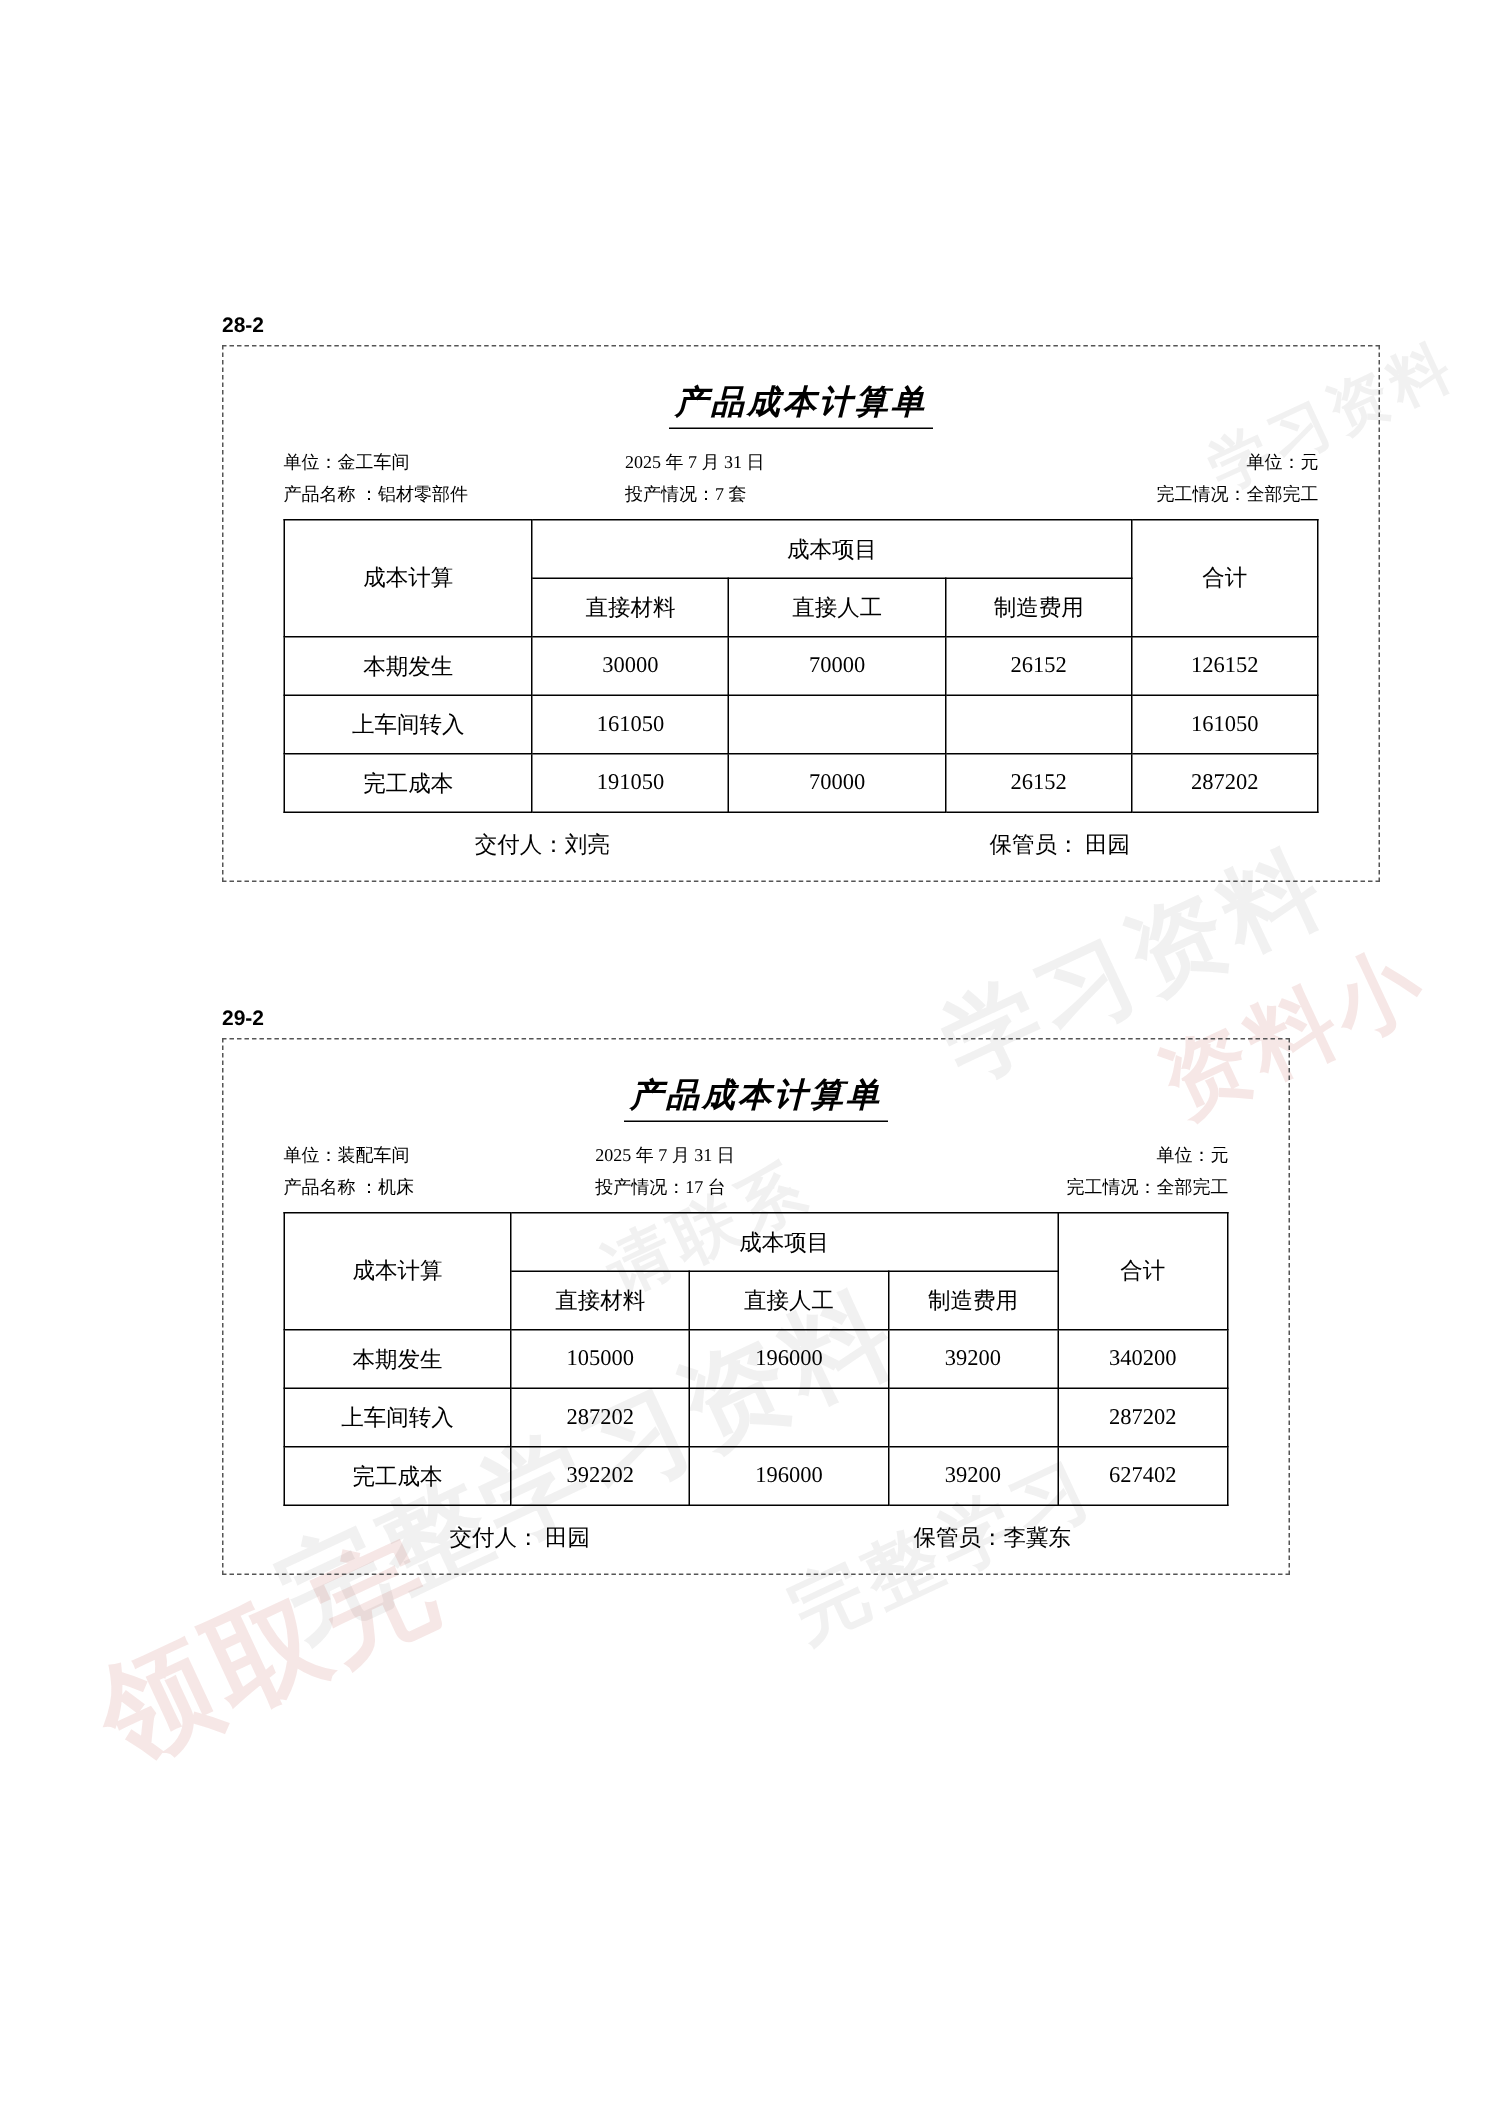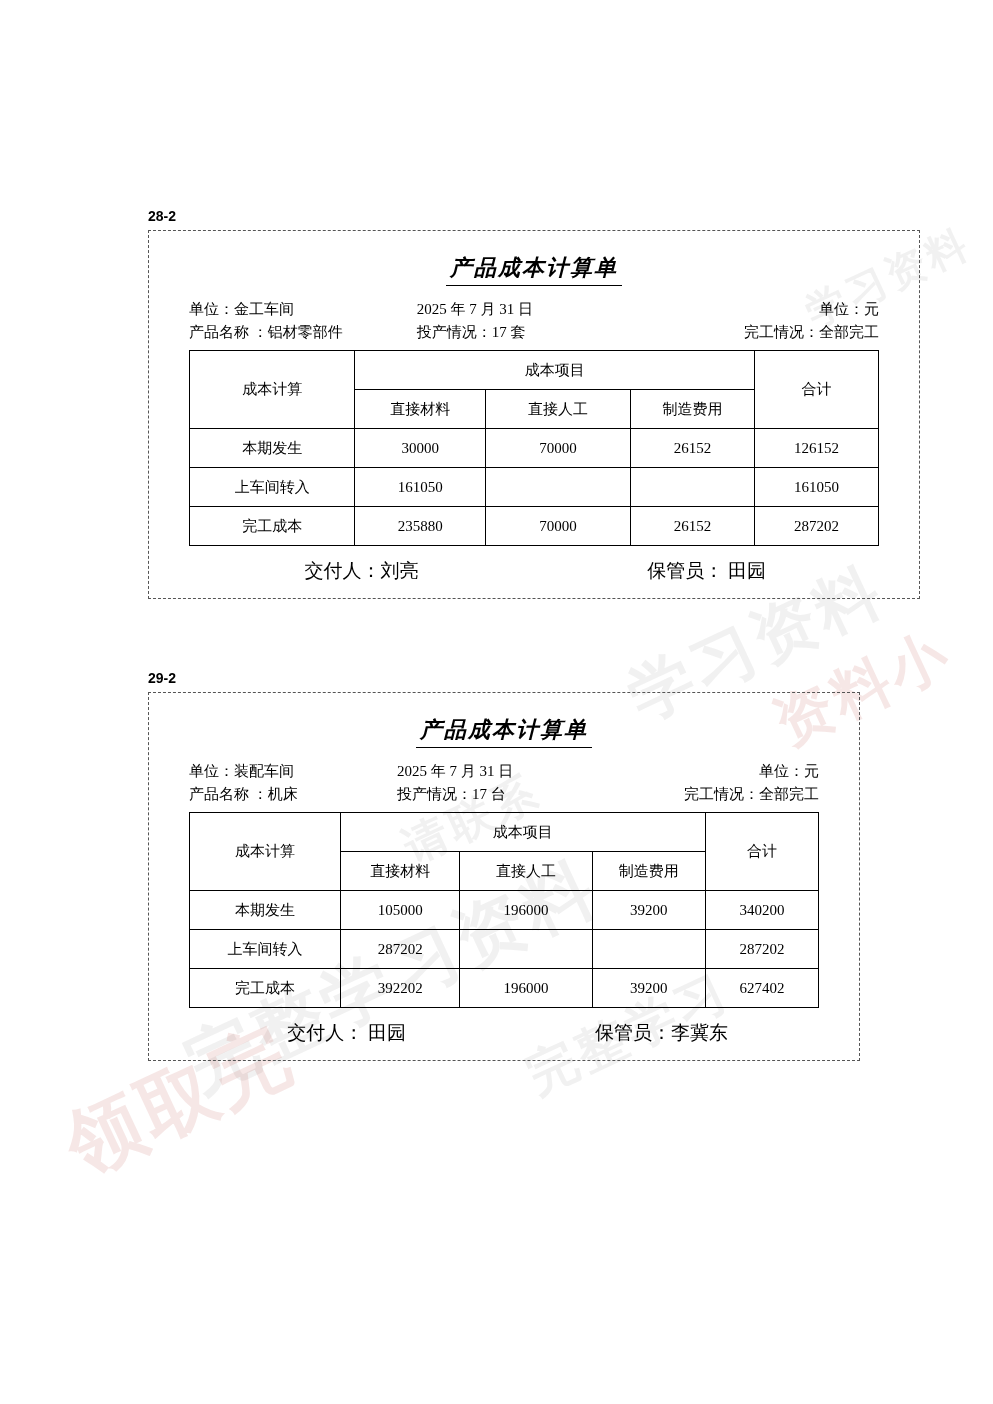--- a/index.html
+++ b/index.html
@@ -71,21 +71,21 @@
     font-style: italic;
   }
   .doc-title span {
     border-bottom: 1.5px solid #000;
     padding: 0 4px 2px 4px;
     display: inline-block;
   }
 
   .meta-row {
     display: flex;
-    font-size: 15px;
+    font-size: 12px;
     margin-bottom: 4px;
     align-items: baseline;
   }
   .meta-left { width: 33%; text-align: left; }
   .meta-center { width: 34%; text-align: left; }
   .meta-right { width: 33%; text-align: right; }
 
   table.cost {
     border-collapse: collapse;
     width: 100%;
@@ -98,21 +98,21 @@
     font-size: 15px;
     font-weight: normal;
     padding: 9px 14px;
     height: 20px;
   }
   table.cost .rowhead {
     font-size: 15px;
   }
   .footer-row {
     display: flex;
-    font-size: 19px;
+    font-size: 15px;
     margin-top: 12px;
   }
   .footer-left { width: 50%; text-align: center; }
   .footer-right { width: 50%; text-align: center; }
 </style>
 </head>
 <body>
 
 <div class="watermark-layer">
   <div class="wm" style="left:620px;top:600px;font-size:64px;">学习资料</div>
@@ -131,21 +131,21 @@
     <div class="doc-box">
       <div class="doc-title"><span>产品成本计算单</span></div>
 
       <div class="meta-row">
         <div class="meta-left">单位：金工车间</div>
         <div class="meta-center">2025 年 7 月 31 日</div>
         <div class="meta-right">单位：元</div>
       </div>
       <div class="meta-row">
         <div class="meta-left">产品名称 ：铝材零部件</div>
-        <div class="meta-center">投产情况：17 套</div>
+        <div class="meta-center">投产情况：7 套</div>
         <div class="meta-right">完工情况：全部完工</div>
       </div>
 
       <table class="cost">
         <colgroup>
           <col style="width:24%">
             <col style="width:19%">
             <col style="width:21%">
             <col style="width:18%">
             <col style="width:18%">
@@ -170,21 +170,21 @@
           </tr>
           <tr>
             <td class="rowhead">上车间转入</td>
             <td>161050</td>
             <td></td>
             <td></td>
             <td>161050</td>
           </tr>
           <tr>
             <td class="rowhead">完工成本</td>
-            <td>235880</td>
+            <td>191050</td>
             <td>70000</td>
             <td>26152</td>
             <td>287202</td>
           </tr>
         </tbody>
       </table>
 
       <div class="footer-row">
         <div class="footer-left">交付人：刘亮</div>
         <div class="footer-right">保管员： 田园</div>

